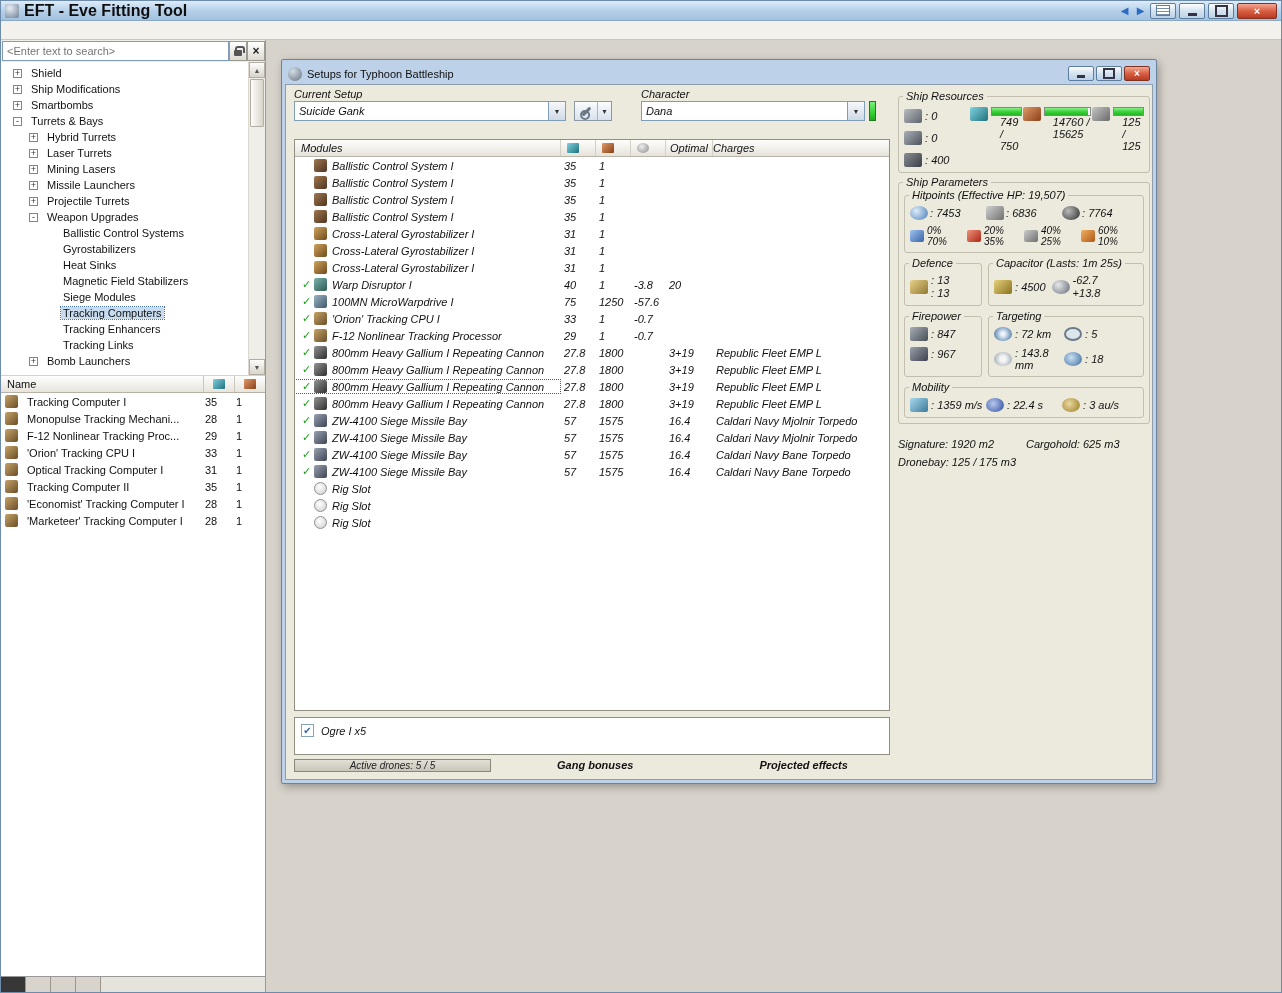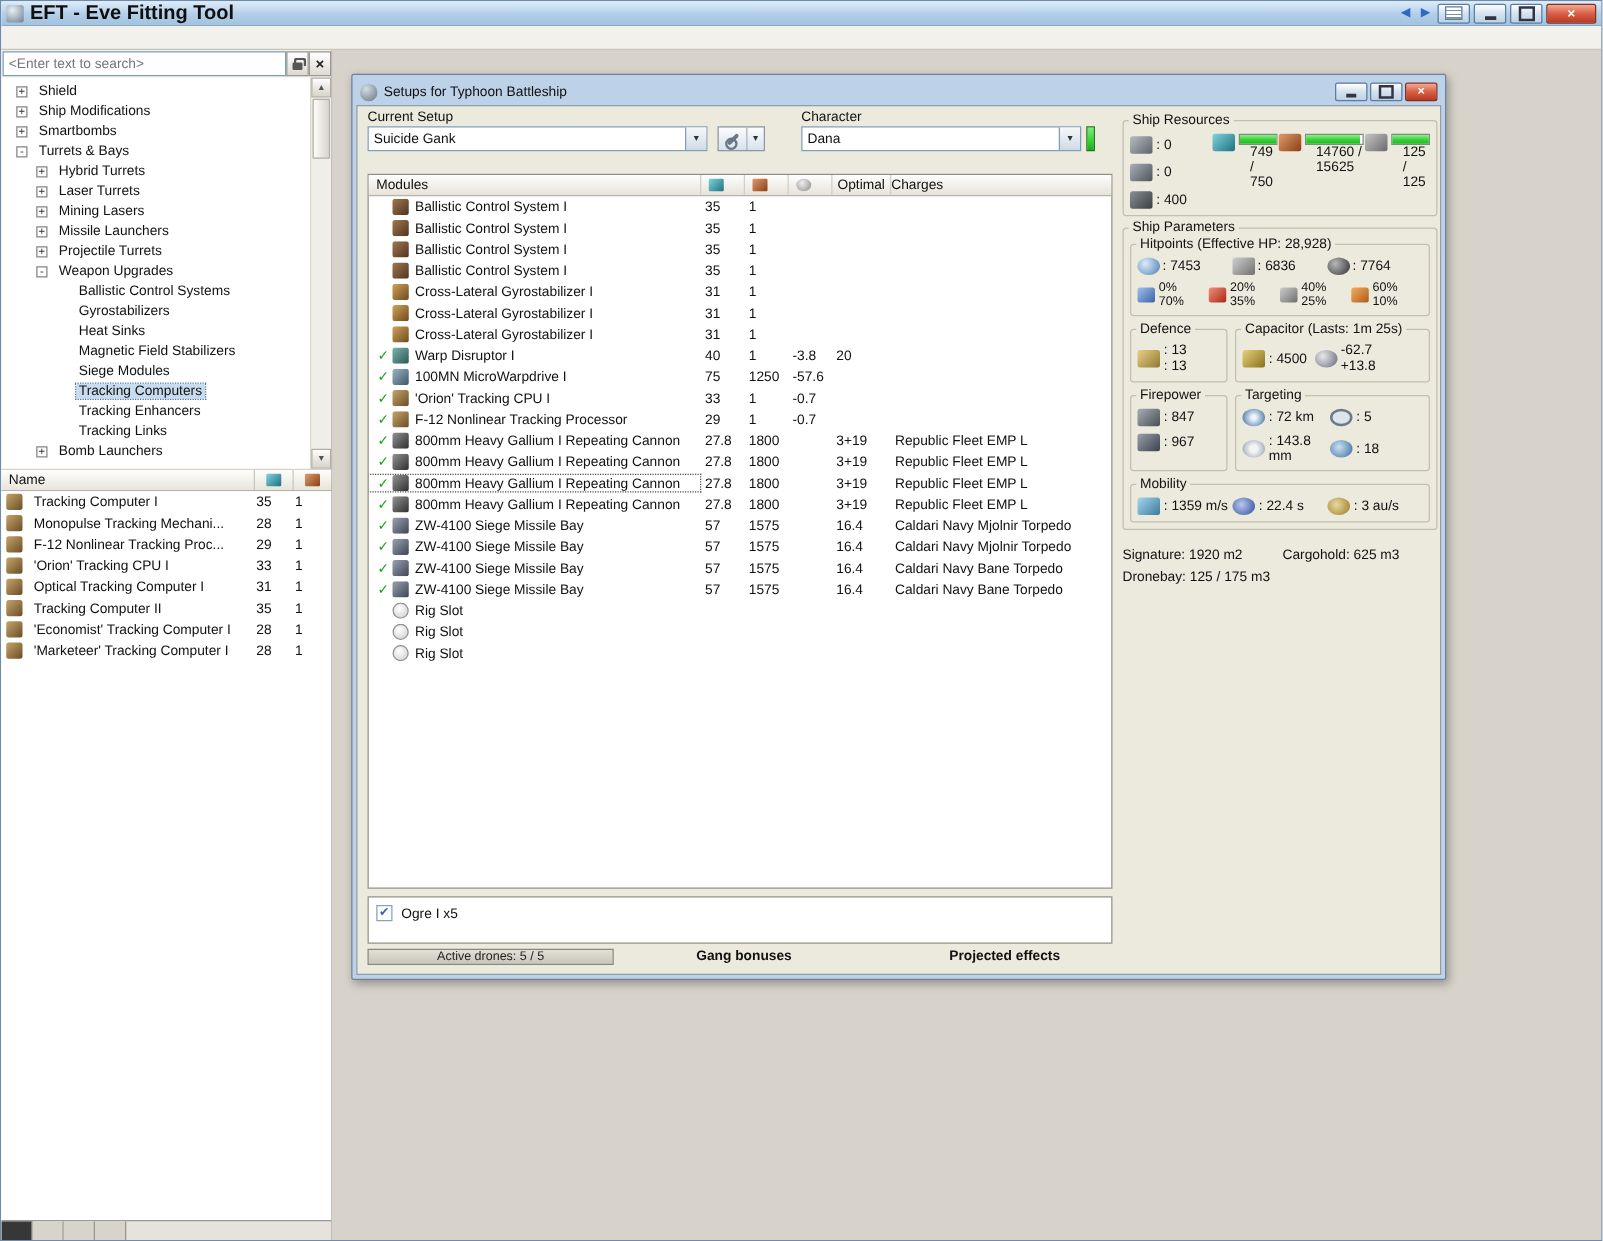--- a/index.html
+++ b/index.html
@@ -66,21 +66,21 @@
   .setup-win { position:absolute; left:15px; top:19px; width:876px; height:725px; background:#bdd2e8; border:1px solid #70819b; border-radius:2px; box-shadow:2px 3px 8px rgba(0,0,0,.3); padding:3px; display:flex; flex-direction:column; }
   .sw-titlebar { height:21px; flex:0 0 21px; display:flex; align-items:center; gap:5px; padding:0 3px; }
   .sw-icon { width:14px; height:14px; flex:0 0 14px; border-radius:50%; background:radial-gradient(circle at 35% 30%,#d4dde6,#66727f); }
   .sw-title { color:#0f0f0f; }
   .sw-btns { margin-left:auto; display:flex; gap:2px; }
   .sw-btn { width:26px; height:15px; border:1px solid #5c7d9e; border-radius:2px; background:linear-gradient(#fdfefe,#d4e2ef 50%,#bcd2e6); display:flex; align-items:center; justify-content:center; }
   .sw-btn.minimize::before { content:""; width:8px; height:3px; background:#334; margin-top:6px; }
   .sw-btn.maximize::before { content:""; width:8px; height:7px; border:2px solid #334; }
   .sw-btn.close { background:linear-gradient(#f4a894,var(--close-red,#d85f43) 50%,#b93a22); border-color:#7e3322; color:#fff; font-weight:bold; font-size:10px; }
   .sw-btn.close::before { content:"×"; }
-  .sw-body { flex:1; background:#ece9dd; border:1px solid #8e9cac; position:relative; min-height:0; }
+  .sw-body { flex:1; background:#ece9dd; border:1px solid #8e9cac; position:relative; min-height:0;font-style:italic; }
 
   .field-label { position:absolute; }
   .combo { position:absolute; height:20px; background:#fff; border:1px solid #7f9db9; display:flex; align-items:center; }
   .combo-text { flex:1; padding-left:4px; white-space:nowrap; overflow:hidden; }
   .combo-arrow { width:17px; flex:0 0 17px; height:100%; border-left:1px solid #7f9db9; background:linear-gradient(#f6f8fa,#cfdae6); display:flex; align-items:center; justify-content:center; }
   .combo-arrow::before { content:"▼"; font-size:7px; color:#333; }
   .split-btn { position:absolute; height:20px; display:flex; border:1px solid #8a98a8; background:linear-gradient(#fbfcfd,#d8e2ec); }
   .wrench-part { width:22px; display:flex; align-items:center; justify-content:center; }
   .wrench-glyph { width:11px; height:3px; background:#6a7684; border-radius:2px; transform:rotate(-45deg); position:relative; }
   .wrench-glyph::before { content:""; position:absolute; left:-3px; top:-2px; width:6px; height:6px; border:2px solid #6a7684; border-radius:50%; }
@@ -759,21 +759,21 @@
                       </span>
                   </div>
                 </div>
               </div>
             </div>
 
             <div class="group">
               <span class="glabel">Ship Parameters</span>
 
               <div class="group" style="margin-top:2px">
-                <span class="glabel">Hitpoints (Effective HP: 28,928)</span>
+                <span class="glabel">Hitpoints (Effective HP: 19,507)</span>
                 <div class="hp-row1">
                   <span class="hp-cell">
                       <span class="pico i-shield"></span>
                       <span class="pv">7453</span>
                     </span>
                   <span class="hp-cell">
                       <span class="pico i-armor"></span>
                       <span class="pv">6836</span>
                     </span>
                   <span class="hp-cell">

